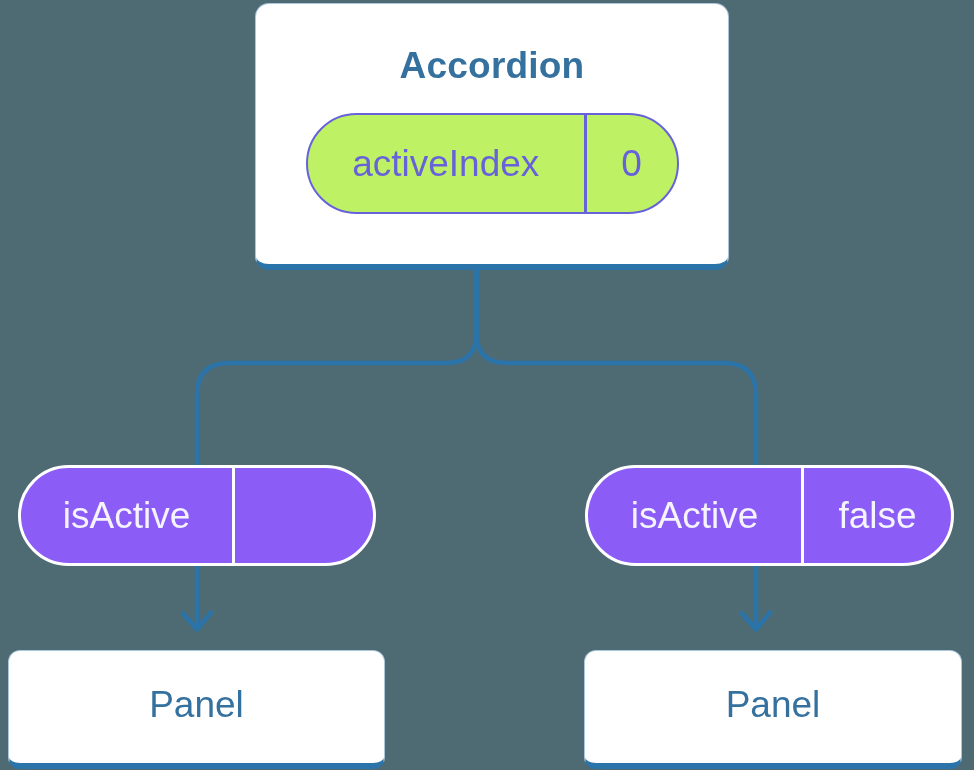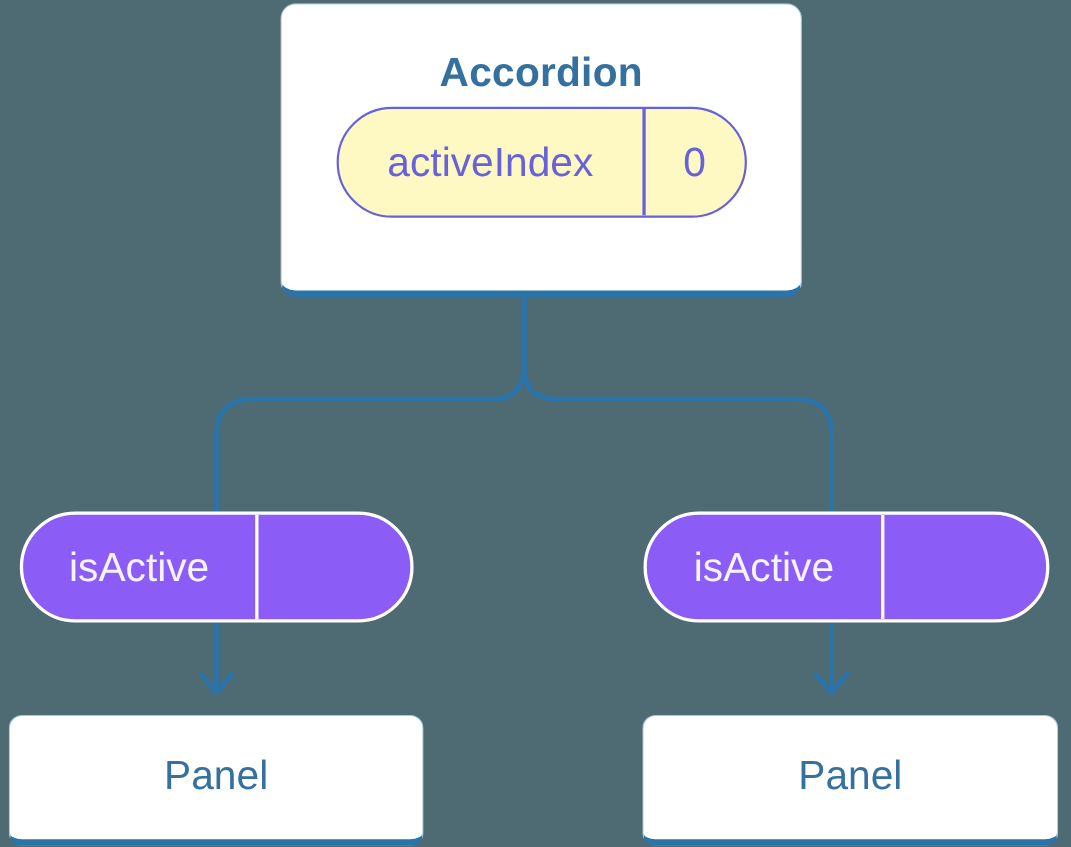--- a/index.html
+++ b/index.html
@@ -38,26 +38,26 @@
     margin-top: 40px;
     font-size: 37px;
     line-height: 1.2;
     font-weight: 600;
     color: #35719f;
     letter-spacing: 0.2px;
   }
 
   
   .state-pill {
-    margin-top: 9px;
+    margin-top: 25px;
     width: 373px;
     height: 101px;
     border: 2.5px solid #6762da;
     border-radius: 60px;
-    background: #fef9c3;
+    background: #bef264;
     display: flex;
     align-items: stretch;
     overflow: hidden;
   }
   .state-pill .pill-label {
     flex: 1;
     display: flex;
     align-items: center;
     justify-content: center;
     color: #6762da;
@@ -160,20 +160,21 @@
   </div>
 
   <div class="prop-pill" id="prop-pill-left">
     <div class="pill-label">isActive</div>
     <div class="pill-divider"></div>
   </div>
 
   <div class="prop-pill" id="prop-pill-right">
     <div class="pill-label">isActive</div>
     <div class="pill-divider"></div>
+    <div class="pill-value">false</div>
   </div>
 
   <div class="panel-card" id="panel-card-left">
     <div class="panel-title">Panel</div>
   </div>
 
   <div class="panel-card" id="panel-card-right">
     <div class="panel-title">Panel</div>
   </div>
 

